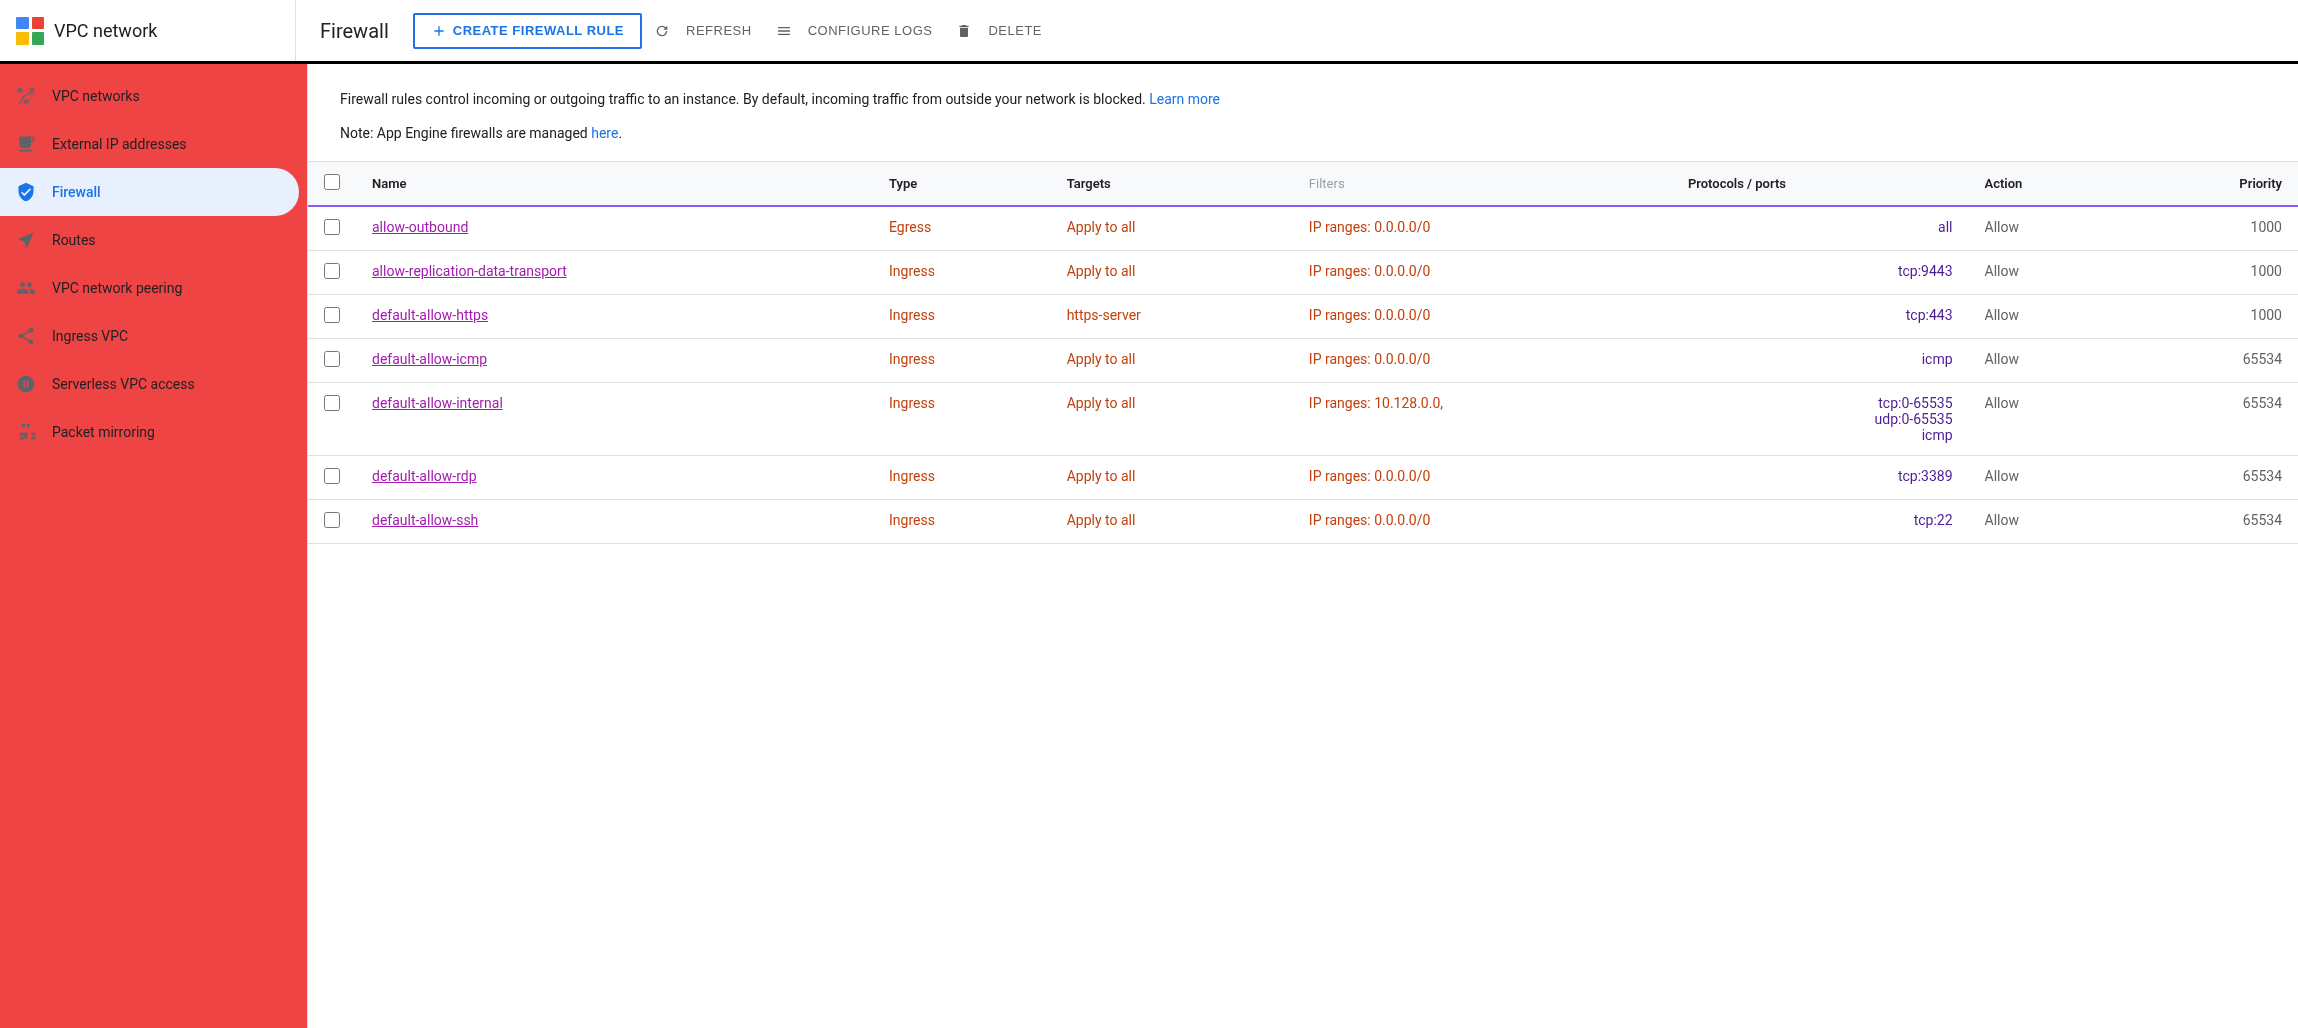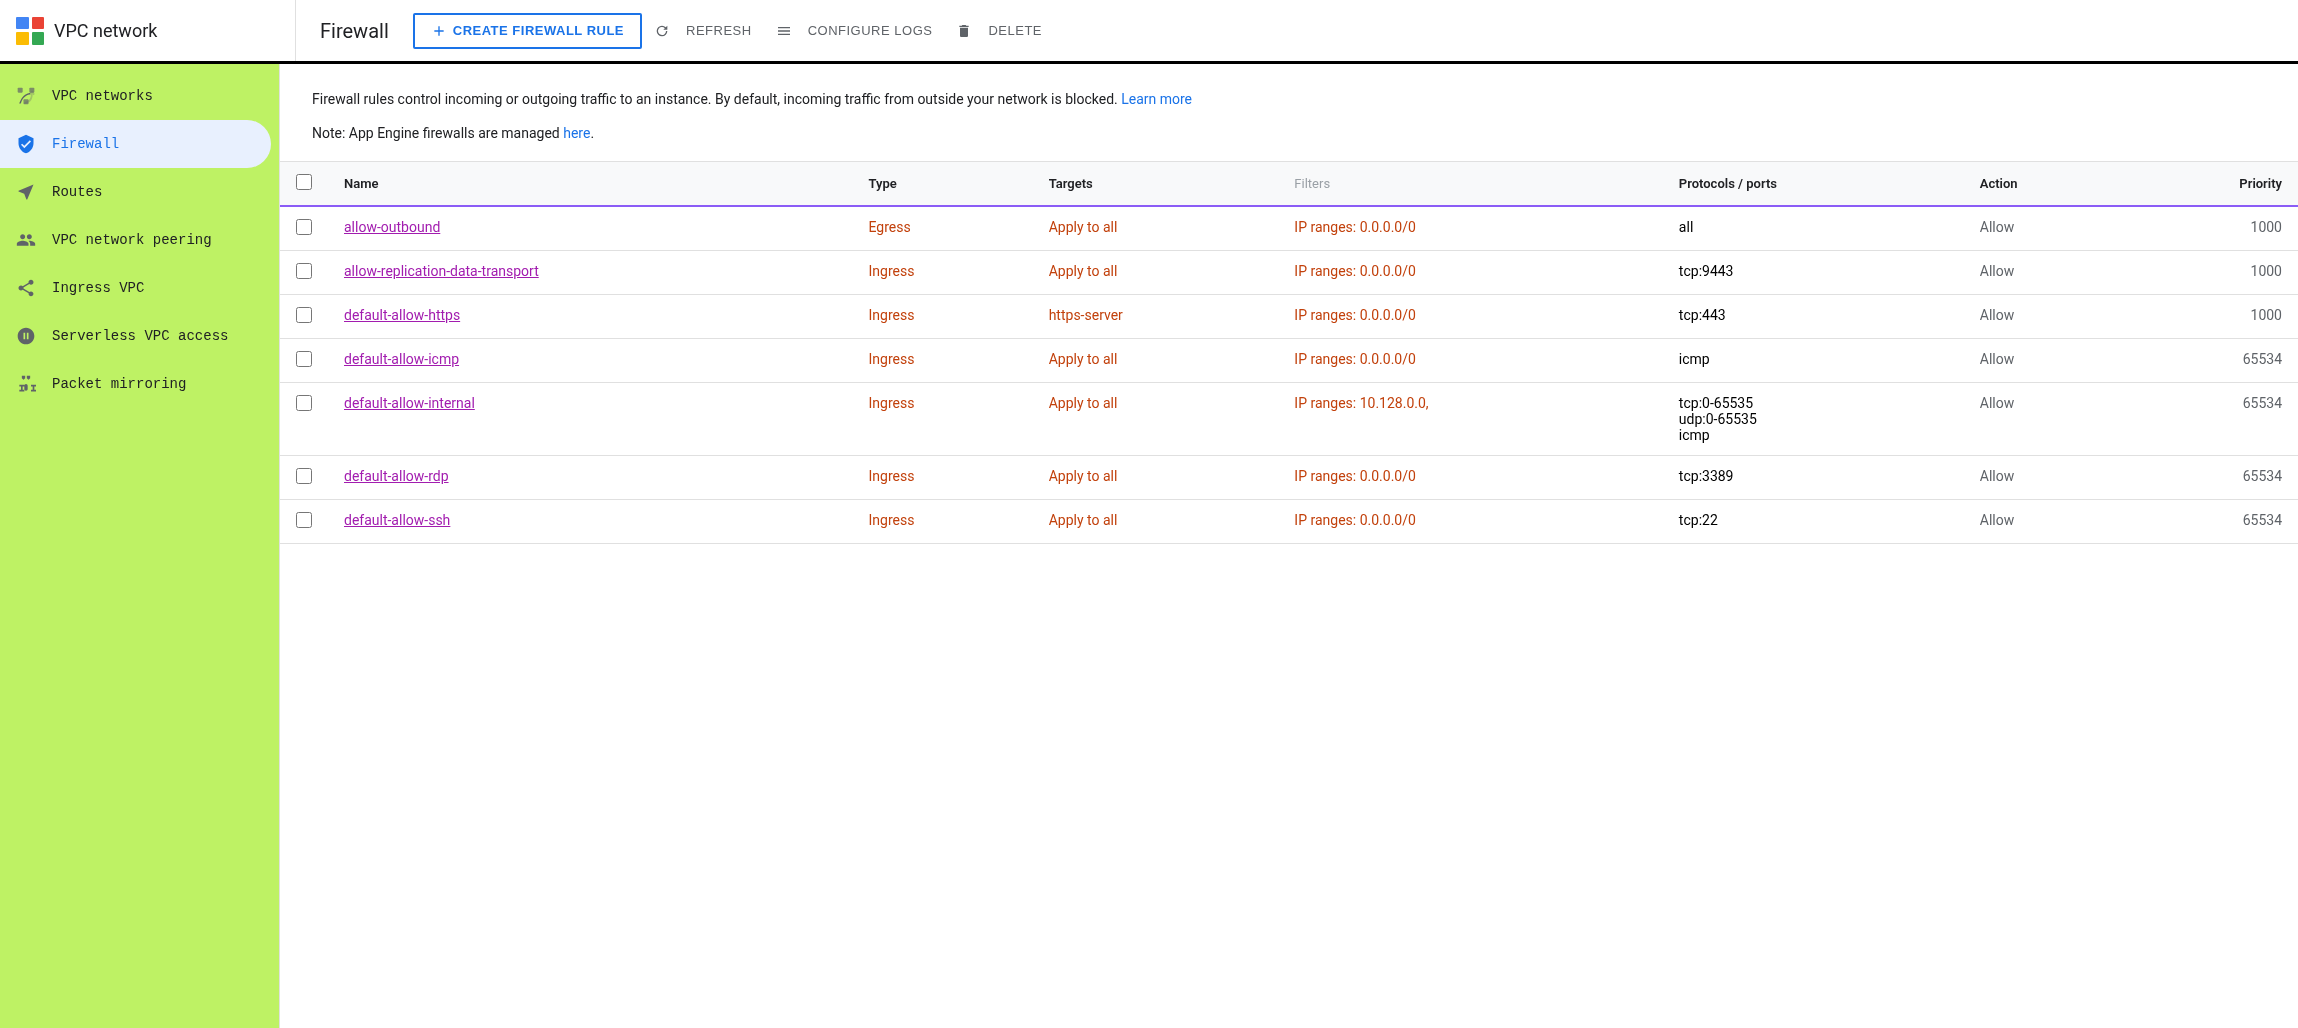--- a/index.html
+++ b/index.html
@@ -93,27 +93,26 @@
 
     
     .main-container {
       display: flex;
       flex: 1;
       overflow: hidden;
     }
 
     
     .sidebar {
-      width: 280px;
+      width: 308px;
       border-right: 1px solid #e0e0e0;
       overflow-y: auto;
       padding: 8px 0;
       flex-shrink: 0;
-      background: #bef264;
-      font-family: Liberation Mono, monospace;
+      background: #ef4444;
     }
     .sidebar-item {
       display: flex;
       align-items: center;
       gap: 16px;
       padding: 0 16px;
       height: 48px;
       cursor: pointer;
       color: #202124;
       font-size: 14px;
@@ -189,21 +188,21 @@
     }
     th.col-checkbox { width: 48px; padding: 12px 16px; }
     th.col-filters { color: #9aa0a6; font-weight: 400; }
     td {
       padding: 12px 16px;
       border-bottom: 1px solid #e0e0e0;
       vertical-align: top;
       color: #202124;
     }
     td.col-type, td.col-targets, td.col-filters-val { color: #c2410c; }
-    td.col-protocols { color: #000000; }
+    td.col-protocols { color: #4c1d95; text-align: right; }
     td.col-action { color: #5f6368; }
     td.col-priority { color: #5f6368; text-align: right; }
     th.col-priority { text-align: right; }
     .row-name { color: #a21caf; cursor: pointer; font-weight: 400; }
     input[type="checkbox"] {
       width: 16px;
       height: 16px;
       cursor: pointer;
       margin: 0;
       accent-color: #1a73e8;
@@ -261,20 +260,28 @@
             <path d="M17 8C8 10 5.9 16.17 3.82 21H5.71c.19-.52.39-1.04.59-1.54C7.62 15.5 10.5 11.5 17 10V8z"></path>
             <path d="M19.5 5.5l-4 4 1.5 1.5L18 10c0 5.5-3 8.5-8 9.5V21.5c6-.5 10-4 10-11.5l1 1 1.5-1.5-3-4z" opacity="0.3"></path>
             <rect x="2" y="2" width="6" height="6" rx="1" fill="#5f6368" opacity="0.7"></rect>
             <rect x="16" y="2" width="6" height="6" rx="1" fill="#5f6368" opacity="0.7"></rect>
             <rect x="9" y="16" width="6" height="6" rx="1" fill="#5f6368" opacity="0.7"></rect>
           </svg>
       </span>
       <span class="sidebar-label">VPC networks</span>
     </div>
 
+    <div class="sidebar-item">
+      <span class="sidebar-icon">
+        <svg width="20" height="20" viewBox="0 0 24 24" fill="#5f6368">
+            <path d="M20 3H4v10c0 2.21 1.79 4 4 4h6c2.21 0 4-1.79 4-4v-3h2c1.11 0 2-.89 2-2V5c0-1.11-.89-2-2-2zm0 5h-2V5h2v3zM4 19h16v2H4z"></path>
+          </svg>
+      </span>
+      <span class="sidebar-label">External IP addresses</span>
+    </div>
 
     <div class="sidebar-item active">
       <span class="sidebar-icon">
         <svg width="20" height="20" viewBox="0 0 24 24" fill="#1a73e8">
             <path d="M12 1L3 5v6c0 5.55 3.84 10.74 9 12 5.16-1.26 9-6.45 9-12V5l-9-4zm-2 16l-4-4 1.41-1.41L10 14.17l6.59-6.59L18 9l-8 8z"></path>
           </svg>
       </span>
       <span class="sidebar-label">Firewall</span>
     </div>
 

